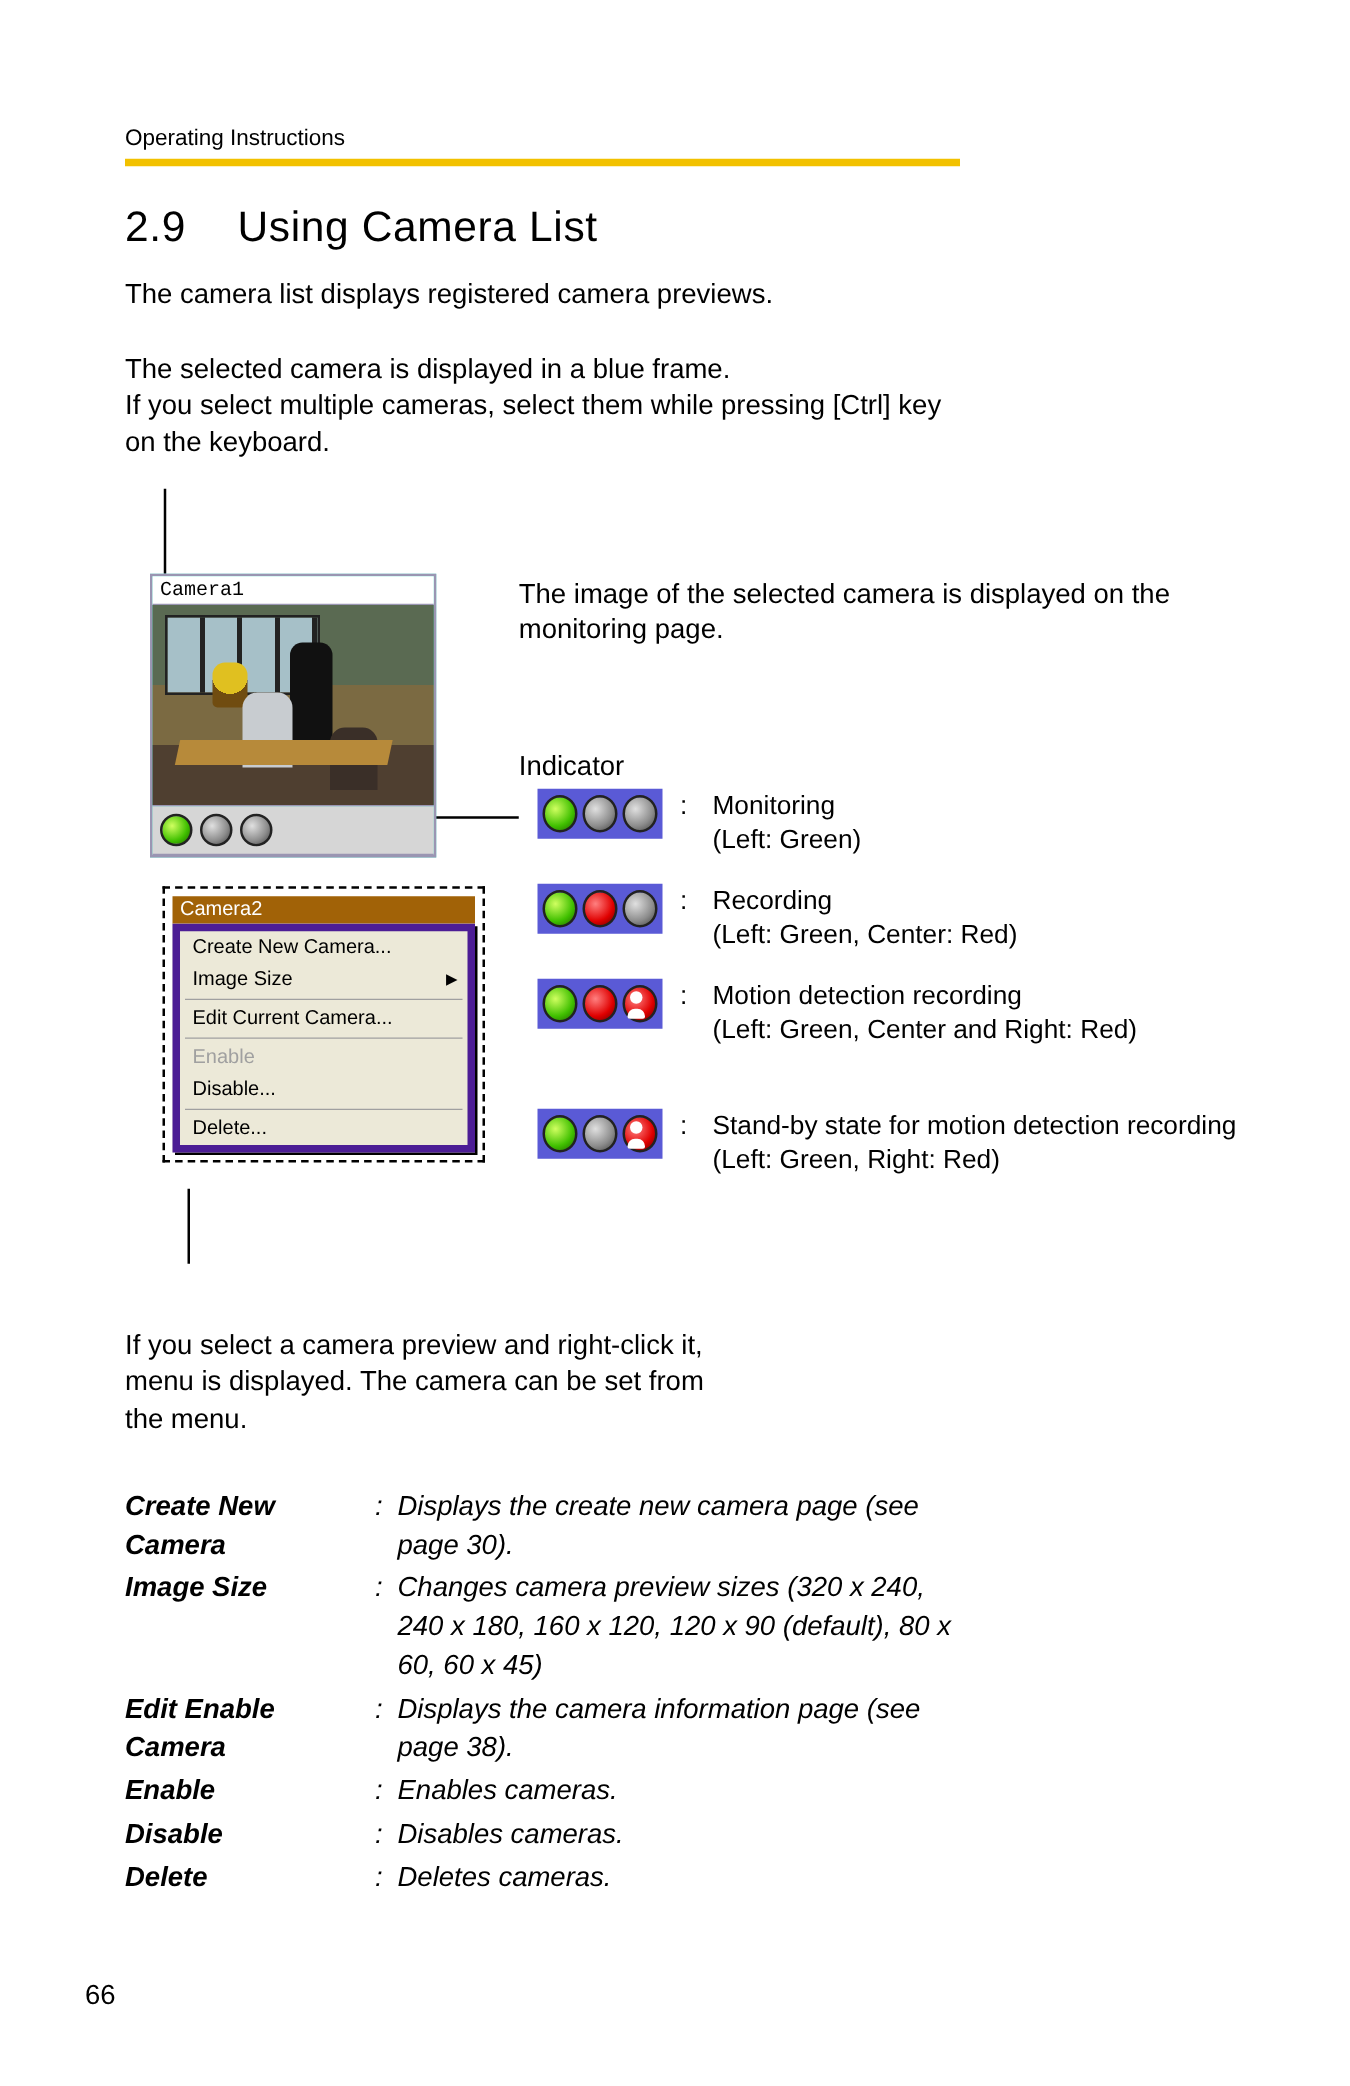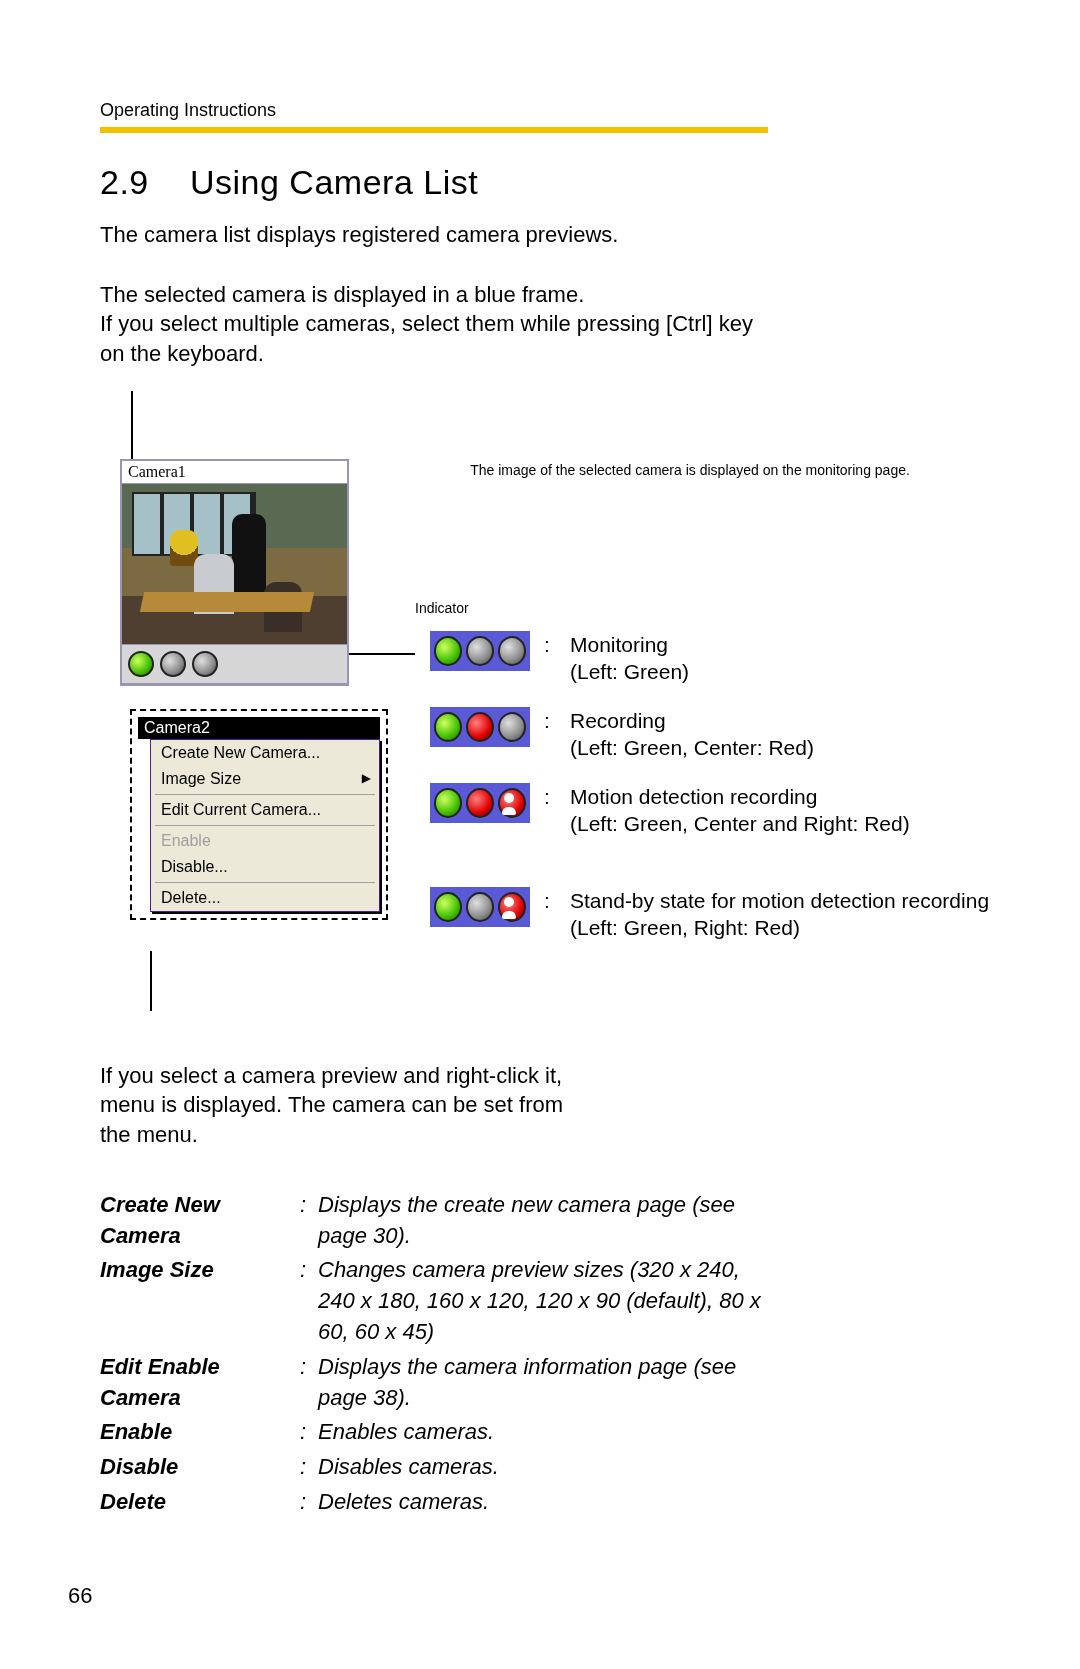--- a/index.html
+++ b/index.html
@@ -76,21 +76,21 @@
   }
 
   
   .camlist {
     position: absolute;
     left: 20px;
     top: 68px;
     width: 225px;
     background: #5eead4;
     border: 2px solid #9a95b2;
-    font-family: Liberation Serif, serif;
+    font-family: Liberation Mono, monospace;
     font-size: 16px;
     color: #000;
   }
   .cam-label {
     background: #fff;
     padding: 2px 6px;
     font-size: 16px;
     border-bottom: 1px solid #9a95b2;
   }
   .cam-thumb {
@@ -156,55 +156,53 @@
   .ctx-wrap {
     position: absolute;
     left: 30px;
     top: 318px;
     width: 258px;
     padding: 6px;
     border: 2px dashed #000;
     box-sizing: border-box;
   }
   .ctx-header {
-    background: #000000;
+    background: #a16207;
     color: #fff;
     padding: 2px 6px;
     font-size: 16px;
   }
   .ctx-menu {
     background: #ece9d8;
-    border: 1px solid #4c1d95;
+    border: 6px solid #4c1d95;
     box-shadow: 2px 2px 0 #000;
     font-size: 16px;
     color: #000;
-    margin-left: 12px;
   }
   .ctx-item {
     padding: 4px 10px;
     position: relative;
   }
   .ctx-item.disabled { color: #a0a0a0; }
   .ctx-item.sep { padding: 0; }
   .ctx-item.sep hr {
     margin: 2px 4px;
     border: none; border-top: 1px solid #a0a0a0;
   }
   .ctx-item .arrow {
     position: absolute; right: 8px; top: 5px;
     font-size: 12px;
   }
 
   
   .rtext {
     position: absolute;
     left: 315px;
-    font-size: 14px;
+    font-size: 22px;
     line-height: 1.3;
-    text-align: center;
   }
   .rtext.p-displayed { top: 70px; width: 550px; }
   .rtext.p-indicator { top: 208px; }
 
   .ind-row {
     position: absolute;
     left: 330px;
     display: flex;
     align-items: flex-start;
     gap: 14px;

